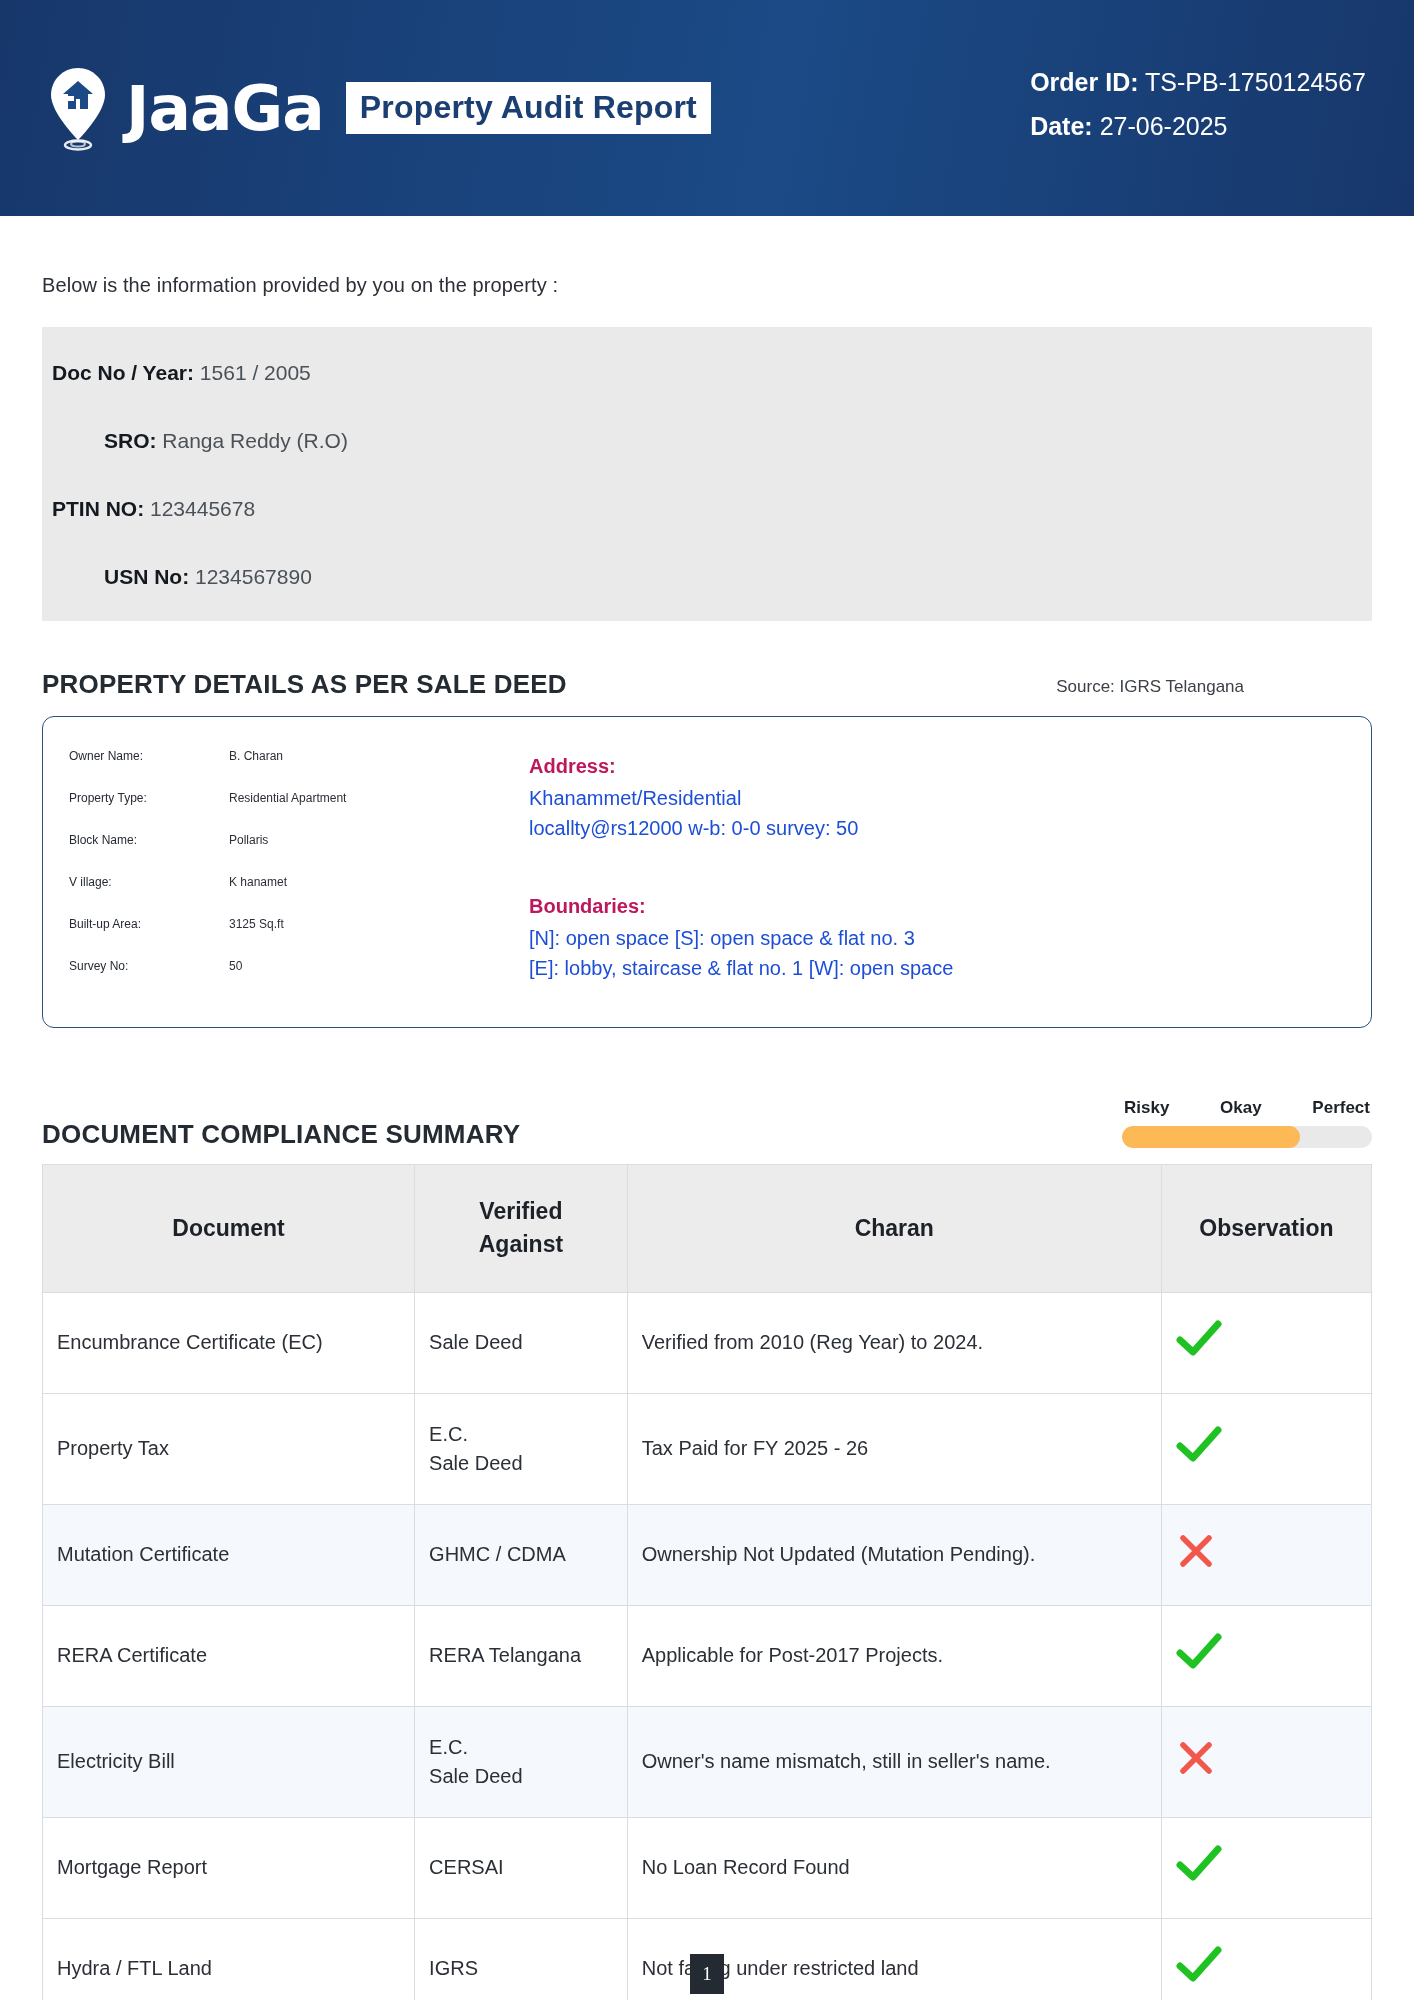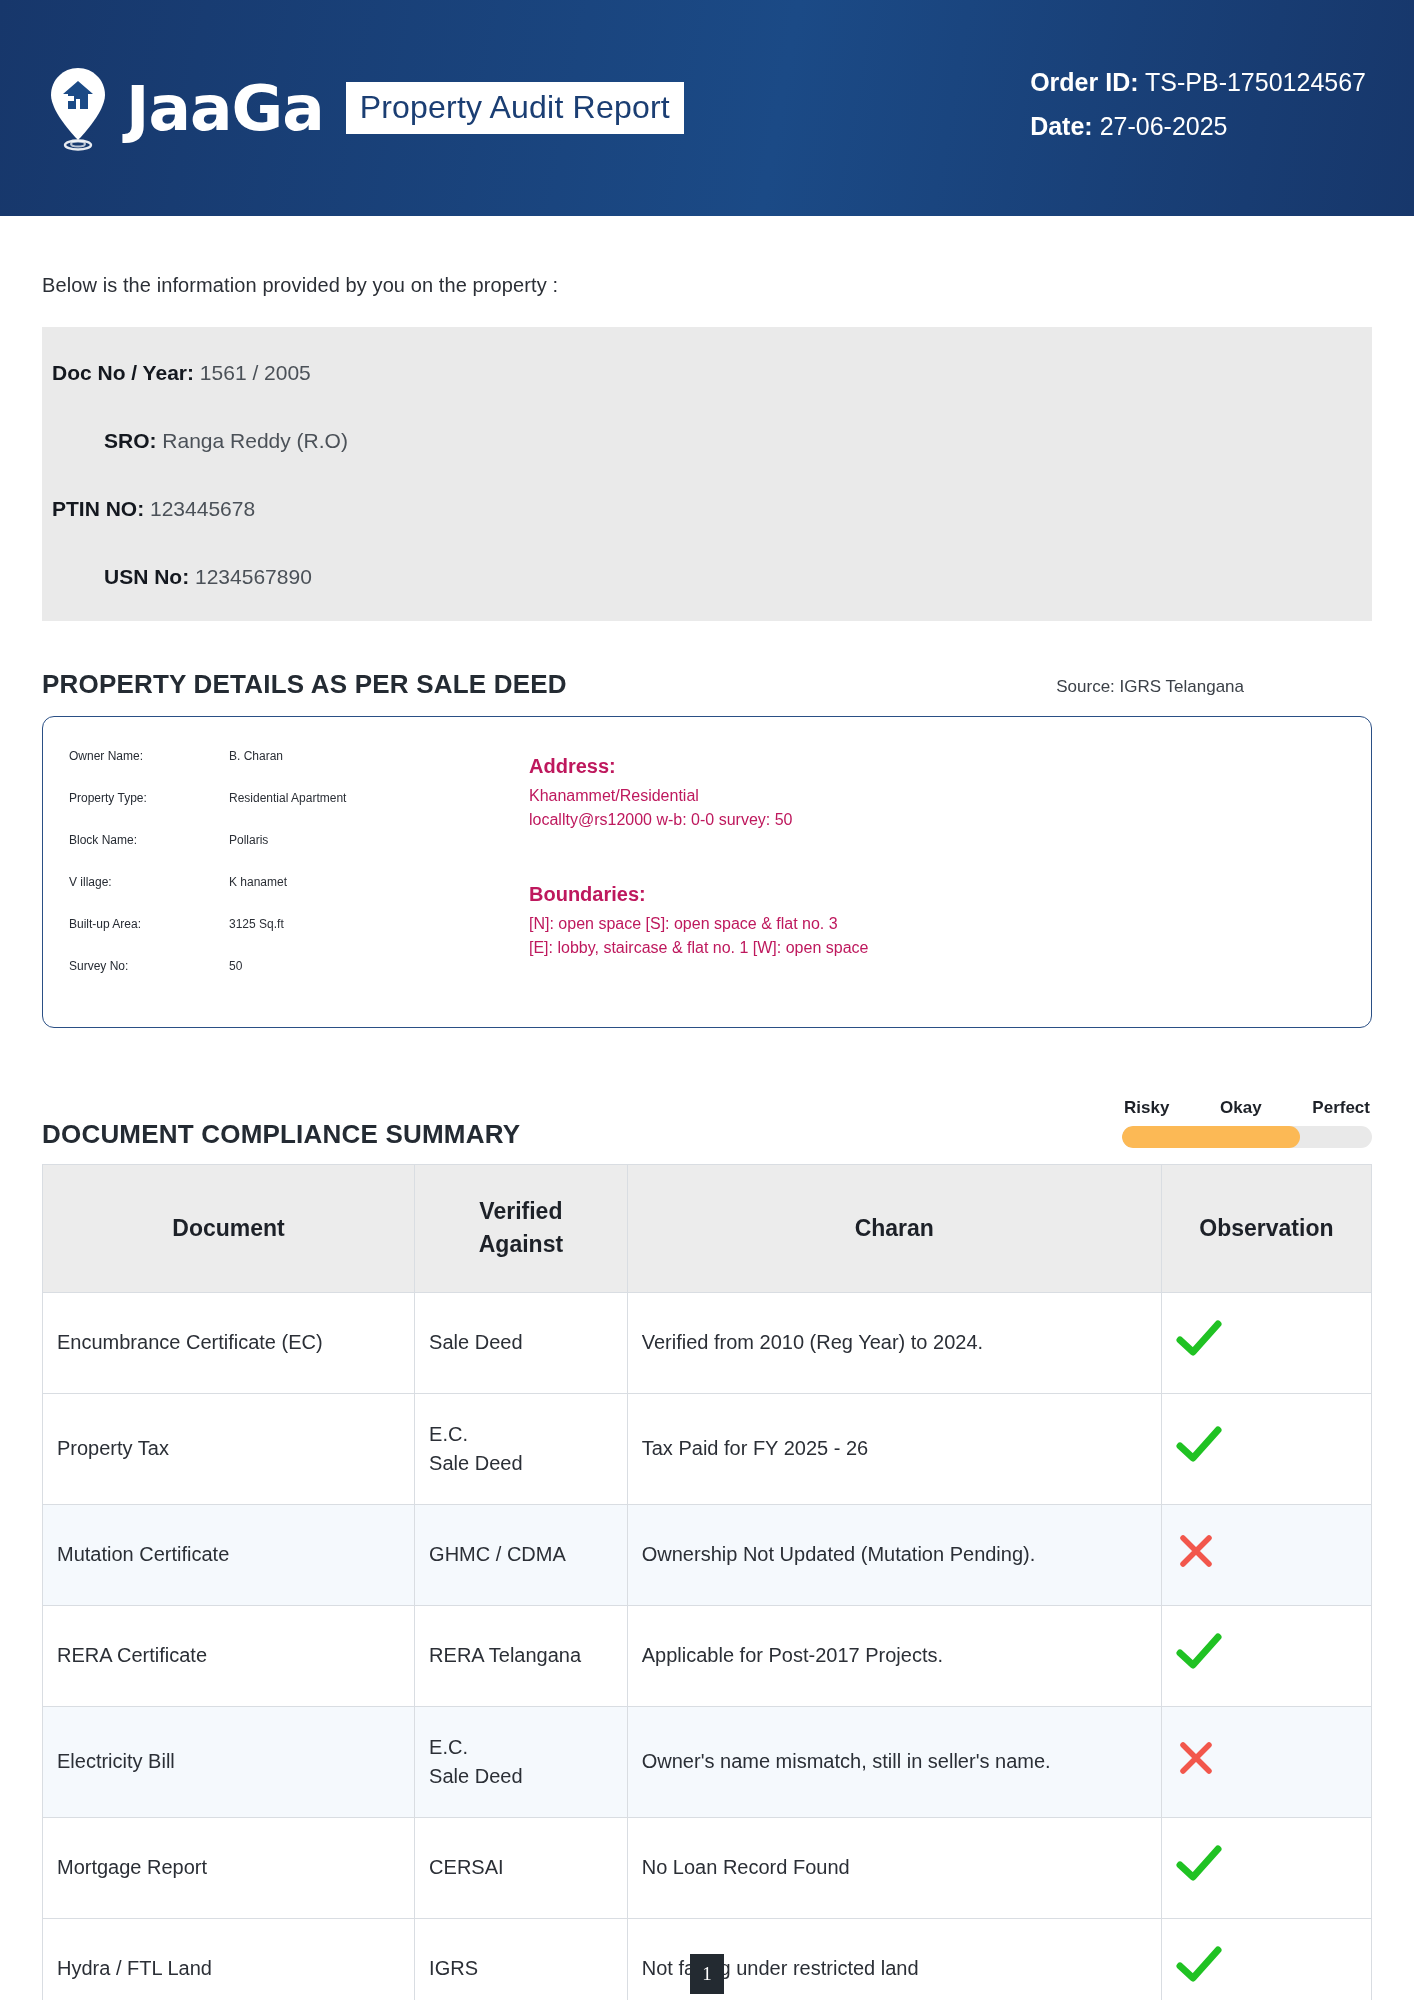--- a/index.html
+++ b/index.html
@@ -54,21 +54,21 @@
     color: #ffffff;
     letter-spacing: -1px;
     line-height: 1;
     margin-right: 14px;
   }
 
   .report-title {
     background: #ffffff;
     color: #1b3e73;
     font-size: 32px;
-    font-weight: normal;
+    font-weight: bold;
     padding: 9px 14px 11px 14px;
     letter-spacing: .2px;
     line-height: 1;
     white-space: nowrap;
   }
 
   .header-meta {
     color: #ffffff;
     text-align: left;
     line-height: 1.75;
@@ -154,22 +154,22 @@
 
   .blk { margin-bottom: 52px; }
   .blk:last-child { margin-bottom: 0; }
   .blk-title {
     font-size: 20px;
     font-weight: bold;
     color: #be185d;
     margin-bottom: 6px;
   }
   .blk-line {
-    font-size: 16px;
-    color: #be185d;
+    font-size: 20px;
+    color: #1d4ed8;
     line-height: 1.48;
   }
 
   
   .comp-head-row {
     display: flex;
     align-items: flex-end;
     justify-content: space-between;
     margin-top: 70px;
     margin-bottom: 14px;

